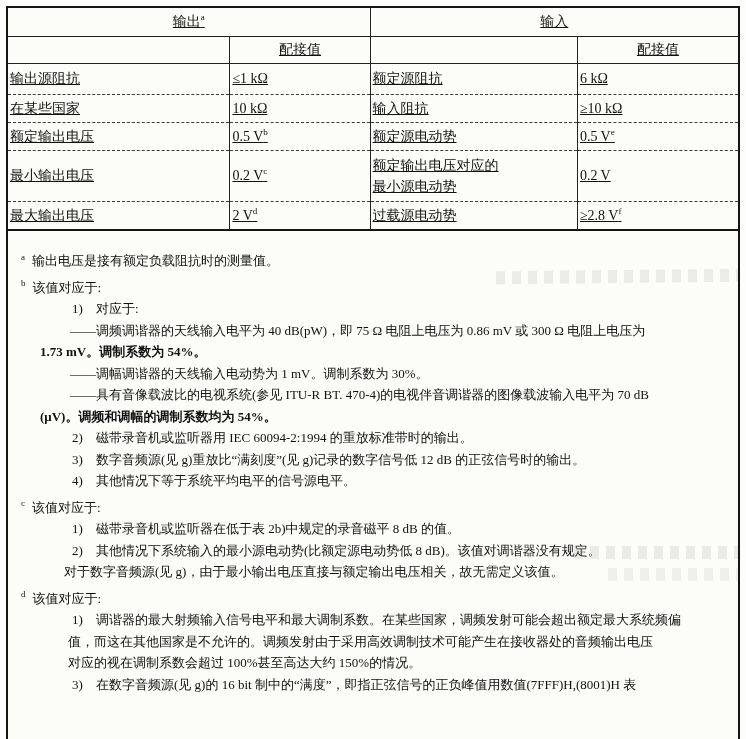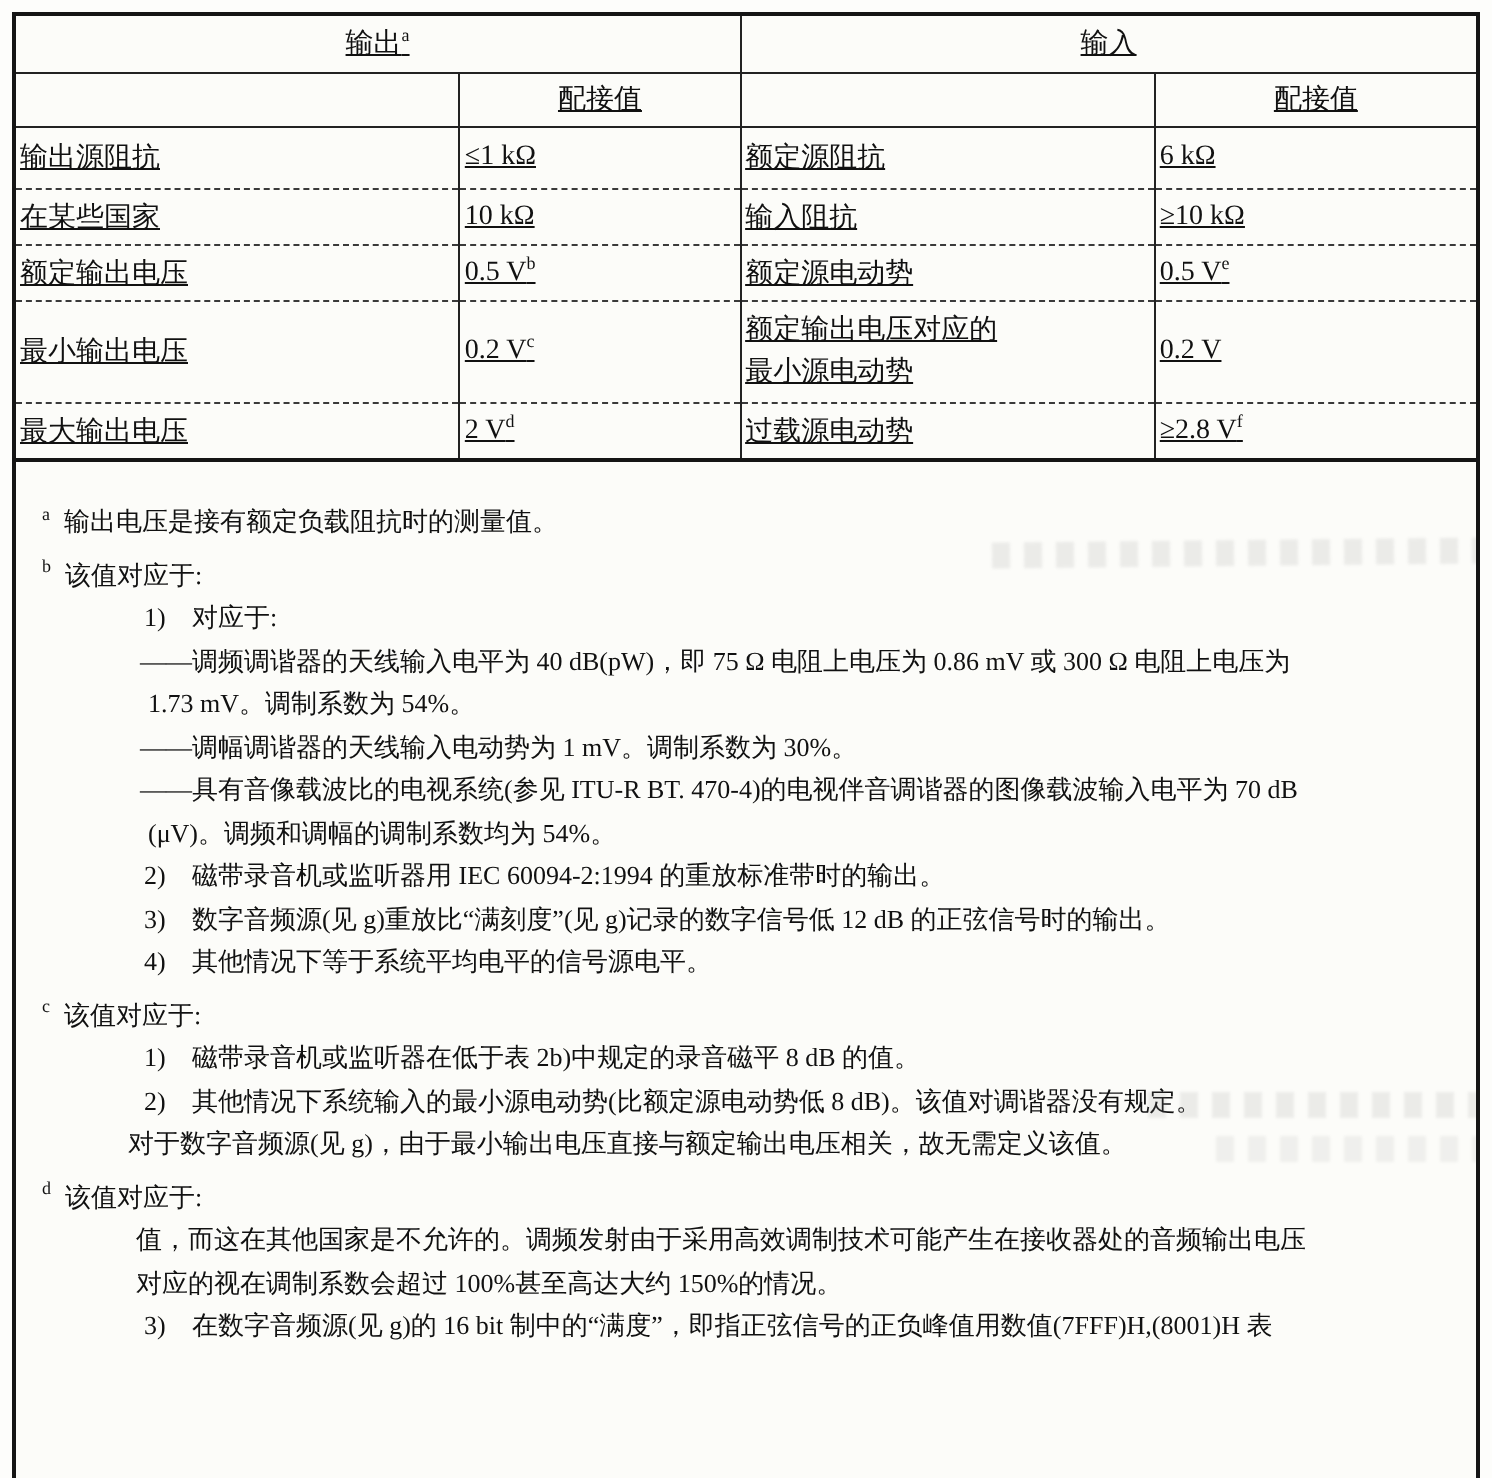--- a/index.html
+++ b/index.html
@@ -43,21 +43,21 @@
   .footnotes{
     padding:14px 10px 0 0;
     font-size:13px;line-height:21.5px;
   }
   .fn-line{white-space:nowrap;}
   .fn-letter{padding-left:13px;margin-top:5px;}
   .fn-letter .fn-sup{font-size:9px;vertical-align:super;margin-right:7px;}
   .fn-item{padding-left:36px;margin-left:28px;}
   .fn-item .fn-marker{display:inline-block;min-width:24px;}
   .fn-dash{padding-left:62px;}
-  .fn-cont-dash{padding-left:66px;}
+  .fn-cont-dash{padding-left:32px;font-weight:bold;}
   .fn-para{padding-left:56px;}
   .fn-cont-item{padding-left:60px;}
   
   .smudge{
     position:absolute;height:13px;pointer-events:none;
     background:repeating-linear-gradient(90deg,rgba(140,140,140,.38) 0 9px,transparent 9px 16px);
     opacity:.4;filter:blur(.7px);
   }
   .smudge.s1{left:488px;top:262px;width:248px;transform:rotate(-.6deg);}
   .smudge.s2{left:566px;top:538px;width:172px;}
@@ -134,20 +134,21 @@
     <div class="fn-line fn-dash"><span class="fn-marker">——</span><span class="fn-text">具有音像载波比的电视系统(参见 ITU-R BT. 470-4)的电视伴音调谐器的图像载波输入电平为 70 dB</span></div>
     <div class="fn-line fn-cont-dash"><span class="fn-text">(μV)。调频和调幅的调制系数均为 54%。</span></div>
     <div class="fn-line fn-item"><span class="fn-marker">2)</span><span class="fn-text">磁带录音机或监听器用 IEC 60094-2:1994 的重放标准带时的输出。</span></div>
     <div class="fn-line fn-item"><span class="fn-marker">3)</span><span class="fn-text">数字音频源(见 g)重放比“满刻度”(见 g)记录的数字信号低 12 dB 的正弦信号时的输出。</span></div>
     <div class="fn-line fn-item"><span class="fn-marker">4)</span><span class="fn-text">其他情况下等于系统平均电平的信号源电平。</span></div>
     <div class="fn-line fn-letter"><sup class="fn-sup">c</sup><span class="fn-text">该值对应于:</span></div>
     <div class="fn-line fn-item"><span class="fn-marker">1)</span><span class="fn-text">磁带录音机或监听器在低于表 2b)中规定的录音磁平 8 dB 的值。</span></div>
     <div class="fn-line fn-item"><span class="fn-marker">2)</span><span class="fn-text">其他情况下系统输入的最小源电动势(比额定源电动势低 8 dB)。该值对调谐器没有规定。</span></div>
     <div class="fn-line fn-para"><span class="fn-text">对于数字音频源(见 g)，由于最小输出电压直接与额定输出电压相关，故无需定义该值。</span></div>
     <div class="fn-line fn-letter"><sup class="fn-sup">d</sup><span class="fn-text">该值对应于:</span></div>
+    <div class="fn-line fn-item"><span class="fn-marker">1)</span><span class="fn-text">调谐器的最大射频输入信号电平和最大调制系数。在某些国家，调频发射可能会超出额定最大系统频偏</span></div>
     <div class="fn-line fn-cont-item"><span class="fn-text">值，而这在其他国家是不允许的。调频发射由于采用高效调制技术可能产生在接收器处的音频输出电压</span></div>
     <div class="fn-line fn-cont-item"><span class="fn-text">对应的视在调制系数会超过 100%甚至高达大约 150%的情况。</span></div>
     <div class="fn-line fn-item"><span class="fn-marker">3)</span><span class="fn-text">在数字音频源(见 g)的 16 bit 制中的“满度”，即指正弦信号的正负峰值用数值(7FFF)H,(8001)H 表</span></div>
   </div>
 
   <div class="smudge s1"></div>
   <div class="smudge s2"></div>
   <div class="smudge s3"></div>
 </div>
 

